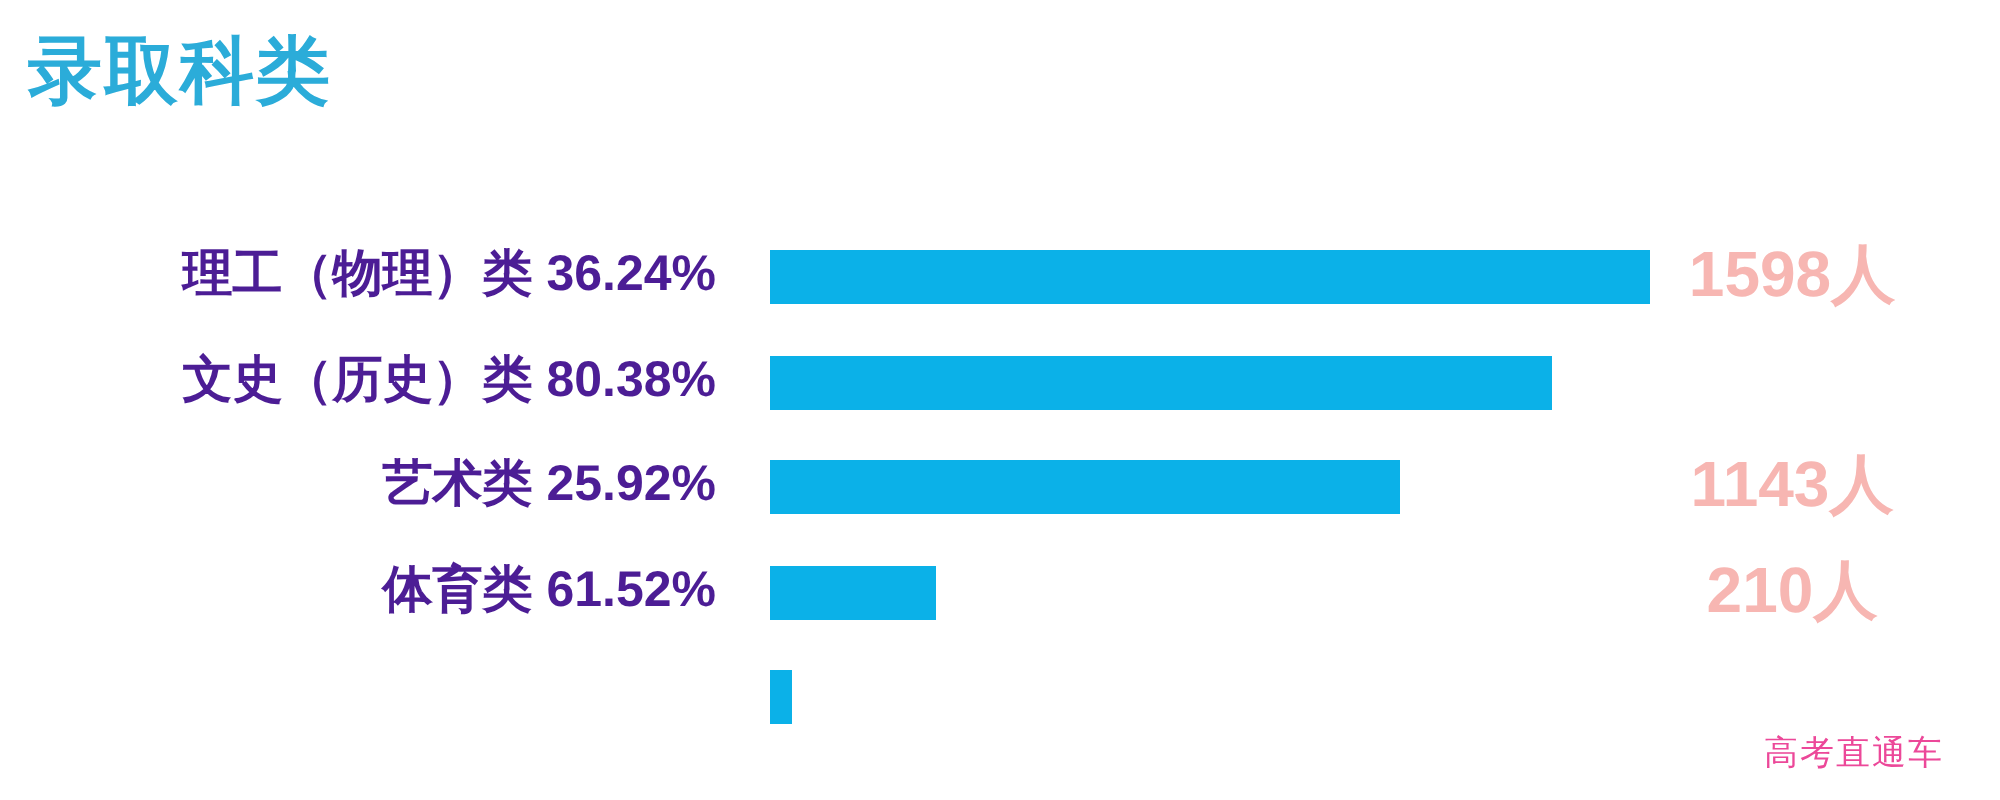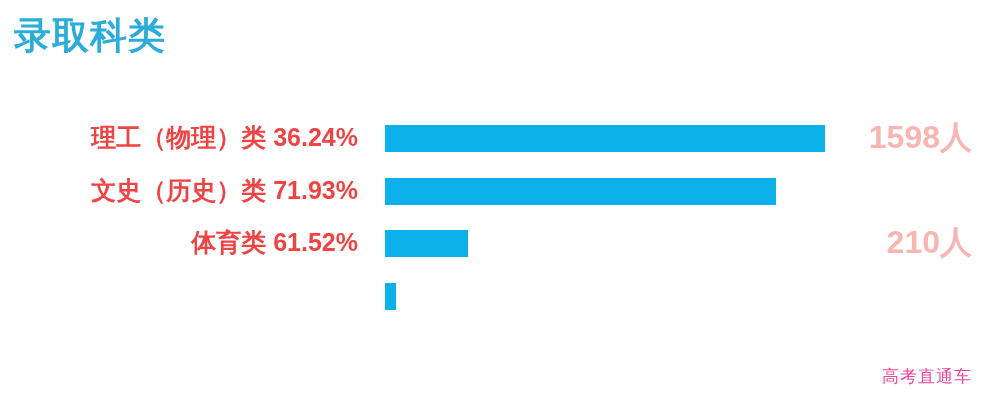--- a/index.html
+++ b/index.html
@@ -43,21 +43,21 @@
   }
   .row-label {
     position: absolute;
     right: 642px;      
     top: 0;
     height: 30px;
     line-height: 30px;
     margin-top: 12px;
     font-size: 25px;
     font-weight: bold;
-    color: #ef4444;
+    color: #4c1d95;
     white-space: nowrap;
     text-align: right;
   }
   .row-bar-track {
     position: absolute;
     left: 385px;
     top: 15px;
     width: 440px;
     height: 27px;
   }
@@ -70,21 +70,21 @@
     position: absolute;
     left: 820px;
     top: 0;
     width: 152px;
     margin-top: 8px;
     height: 38px;
     line-height: 38px;
     font-size: 32px;
     font-weight: bold;
     color: #F7B6B2;
-    text-align: right;
+    text-align: center;
     white-space: nowrap;
   }
   .watermark {
     position: absolute;
     right: 28px;
     bottom: 12px;
     font-size: 17px;
     color: #ec4899;
     letter-spacing: 1px;
     white-space: nowrap;
@@ -101,26 +101,33 @@
 
     <div class="row">
       <div class="row-label">理工（物理）类 36.24%</div>
       <div class="row-bar-track">
         <div class="row-bar" style="width: 100%;"></div>
       </div>
       <div class="row-value">1598人</div>
     </div>
 
     <div class="row">
-      <div class="row-label">文史（历史）类 71.93%</div>
+      <div class="row-label">文史（历史）类 80.38%</div>
       <div class="row-bar-track">
         <div class="row-bar" style="width: 88.8%;"></div>
       </div>
     </div>
 
+    <div class="row">
+      <div class="row-label">艺术类 25.92%</div>
+      <div class="row-bar-track">
+        <div class="row-bar" style="width: 71.5%;"></div>
+      </div>
+      <div class="row-value">1143人</div>
+    </div>
 
     <div class="row">
       <div class="row-label">体育类 61.52%</div>
       <div class="row-bar-track">
         <div class="row-bar" style="width: 18.8%;"></div>
       </div>
       <div class="row-value">210人</div>
     </div>
 
     <div class="row">

